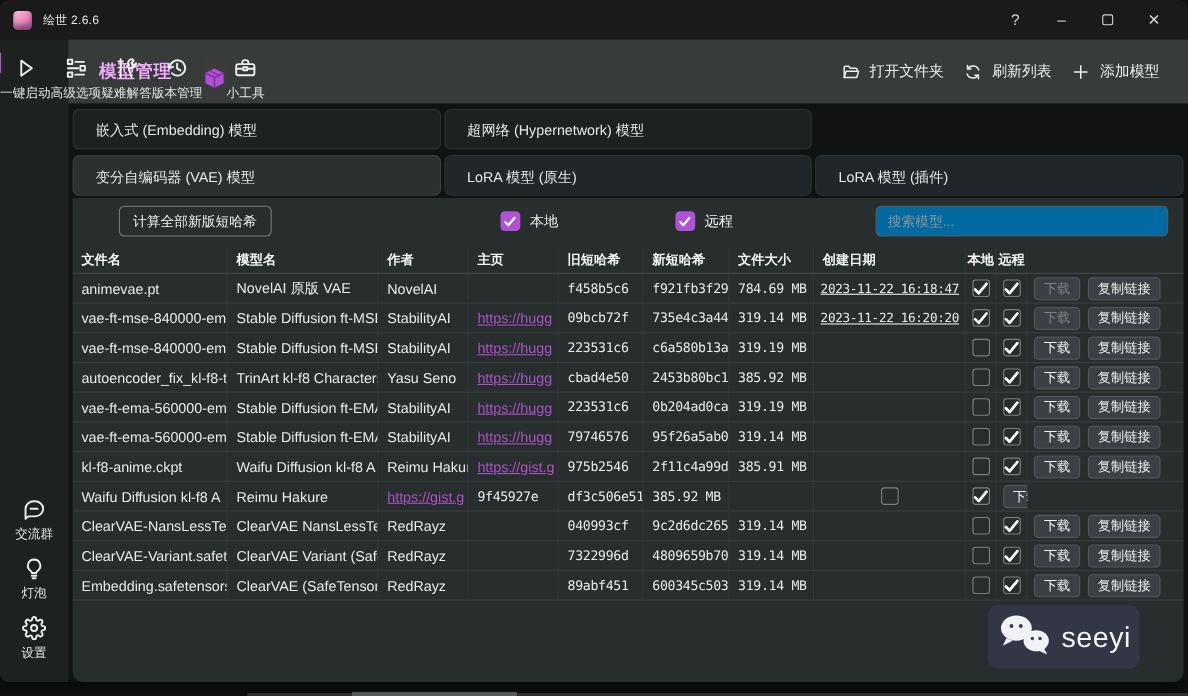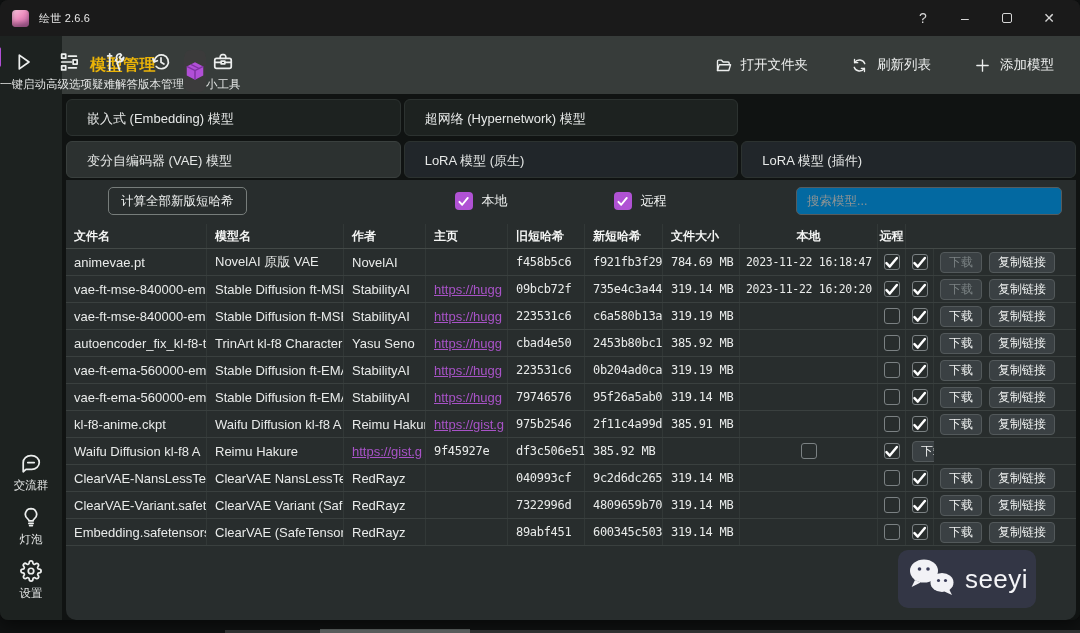--- a/index.html
+++ b/index.html
@@ -26,22 +26,22 @@
     padding-top:14px; position:relative; flex-shrink:0; }
   .side-item { display:flex; flex-direction:column; align-items:center; margin-bottom:13px; cursor:default; width:52px; }
   .side-item .icon svg { width:22px; height:22px; display:block; }
   .side-label { color:#e3e5e4; font-size:11.5px; margin-top:4px; white-space:nowrap; }
   .side-item.active { background:#3b3b3b; border-radius:7px; padding:10px 0; margin-bottom:13px; width:46px; }
   .active-bar { position:absolute; left:5px; width:3.5px; height:20px; border-radius:2px; background:#b14fd6; }
   .side-spacer { flex:1; }
 
   .main { flex:1; display:flex; flex-direction:column; background:#101312; }
   .hdr { height:58px; background:#373c3a; display:flex; align-items:center; padding:0 26px 0 28px; }
-  .hdr-title { color:#eab308; font-size:16px; font-weight:700; letter-spacing:.5px; }
-  .hdr-actions { margin-left:auto; display:flex; gap:43px; }
+  .hdr-title { color:#f0abfc; font-size:16px; font-weight:700; letter-spacing:.5px; }
+  .hdr-actions { margin-left:auto; display:flex; gap:18px; }
   .hdr-btn { display:flex; align-items:center; gap:9px; color:#eceeed; font-size:13.5px; cursor:default; }
   .hdr-btn .icon svg { width:17px; height:17px; display:block; }
 
   
   .tabs { margin:5px 4px 0 4px; display:grid; grid-template-columns:1fr 1fr 1fr; gap:3px; }
   .tab { height:37px; line-height:37px; padding-left:20px; font-size:13px; color:#e6e8e7;
     background:#1d2220; border:1px solid #2c3230; border-radius:6px; white-space:nowrap; overflow:hidden; cursor:default; }
   .tab.r2 { background:#21262a; }
   .tab.active { background:#2c3130; border-color:#3a403e; }
 
@@ -63,21 +63,21 @@
   
   .tbl { margin-top:2px; }
   .trow { display:grid; grid-template-columns:141px 137px 82px 82px 77px 78px 77px 138px 28px 28px 1fr;
     height:27px; align-items:center; border-bottom:1px solid #3a403f; }
   .trow.thead { height:25px; border-bottom:1px solid #434947; }
   .cell { padding:0 0 0 8px; overflow:hidden; white-space:nowrap; height:100%; display:flex; align-items:center;
     border-right:1px solid #323837; font-size:13px; color:#e9ebea; }
   .cell:last-child { border-right:none; }
   .thead .cell { font-size:12px; font-weight:700; color:#f4f5f4; }
   .cell.mono { font-family:"DejaVu Sans Mono","Liberation Mono",monospace; font-size:12px; letter-spacing:-.3px; }
-  .cell.date { font-size:11.5px; padding-left:6px; }
+  .cell.date { font-size:11.5px; padding-left:6px;text-decoration:underline; }
   .cell.ck { padding:0; justify-content:center; }
   .cell a { color:#a853c7; text-decoration:underline; }
   .tcb { width:16px; height:16px; border:1.5px solid #7b8183; border-radius:3px;
     display:flex; align-items:center; justify-content:center; background:transparent; }
   .tcb svg { width:15px; height:15px; overflow:visible; }
   .acts { gap:7px; padding-left:6px; }
   .mini { height:21px; padding:0 8px; background:#3a4043; border:1px solid #53595b; border-radius:4px;
     color:#f0f2f1; font-size:12px; font-family:inherit; cursor:default; white-space:nowrap; }
   .mini.off { color:#7b8284; }
 
@@ -270,20 +270,21 @@
 
         <div class="tbl">
           <div class="trow thead">
               <div class="cell">文件名</div>
               <div class="cell">模型名</div>
               <div class="cell">作者</div>
               <div class="cell">主页</div>
               <div class="cell">旧短哈希</div>
               <div class="cell">新短哈希</div>
               <div class="cell">文件大小</div>
+              <div class="cell">创建日期</div>
               <div class="cell ck">本地</div>
               <div class="cell ck">远程</div>
               <div class="cell"></div>
             </div>
           <div>
               <div class="trow">
                 <div class="cell ">animevae.pt</div>
                 <div class="cell ">NovelAI 原版 VAE</div>
                 <div class="cell ">NovelAI</div>
                 <div class="cell"></div>

